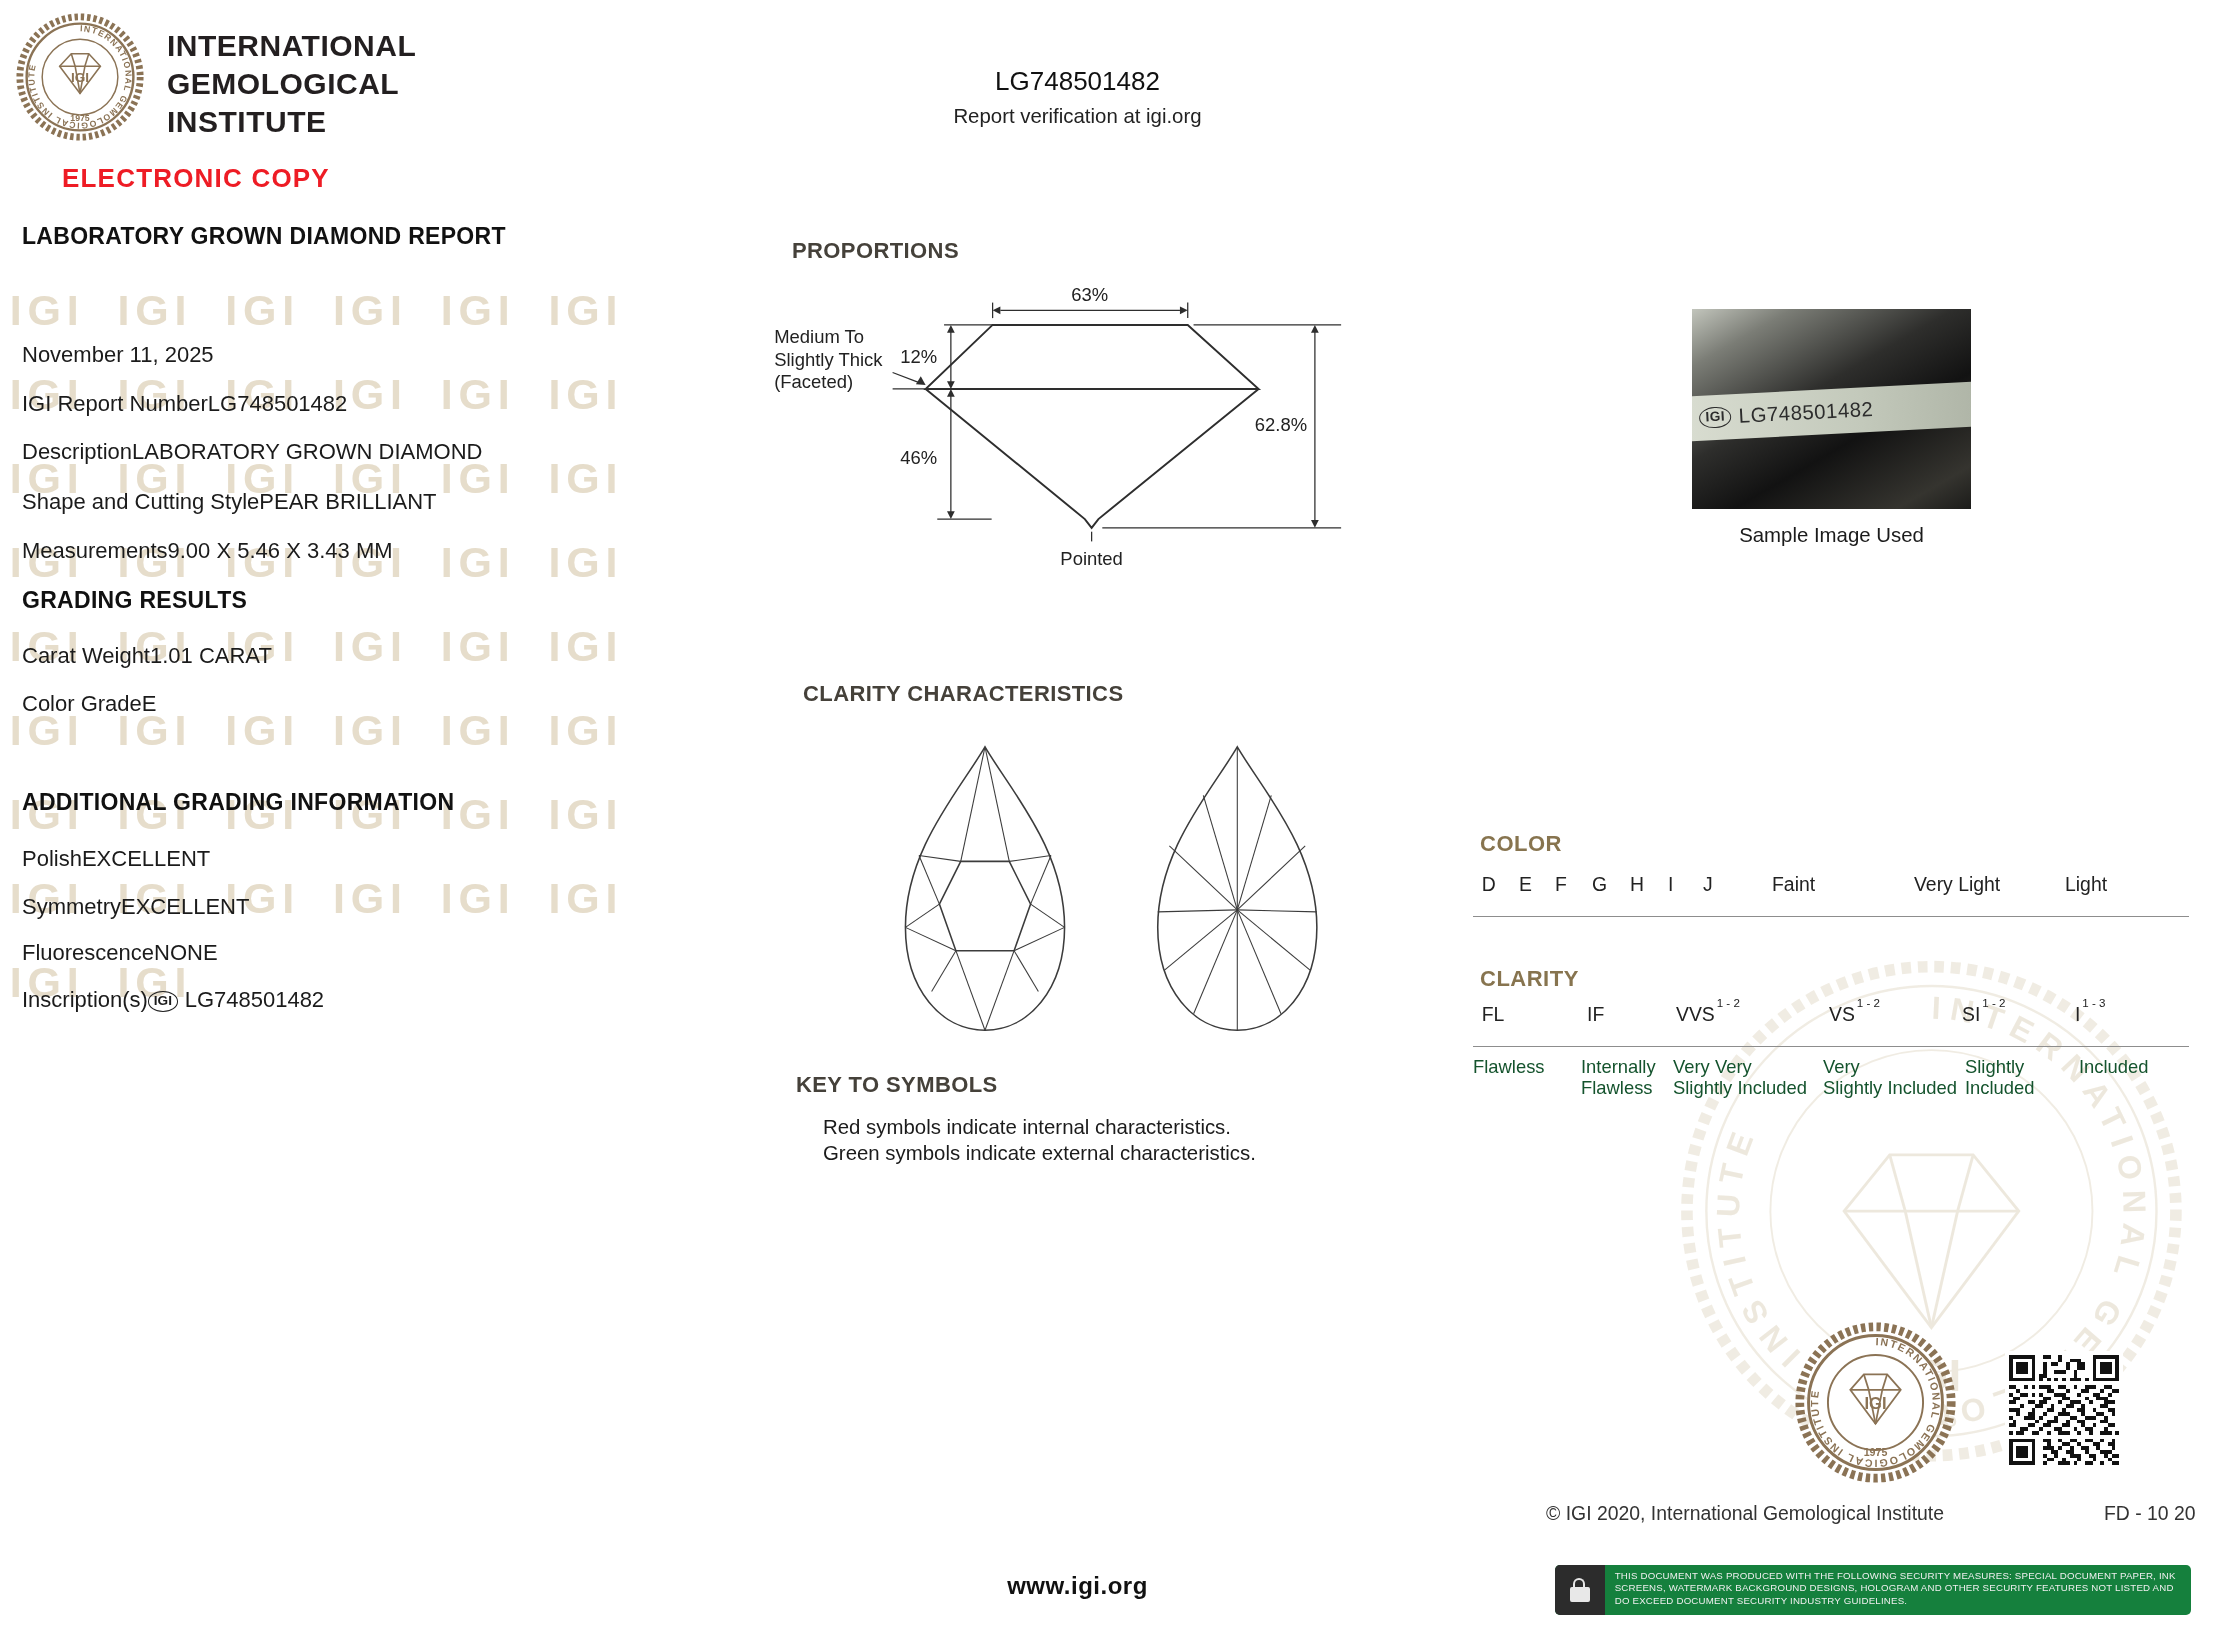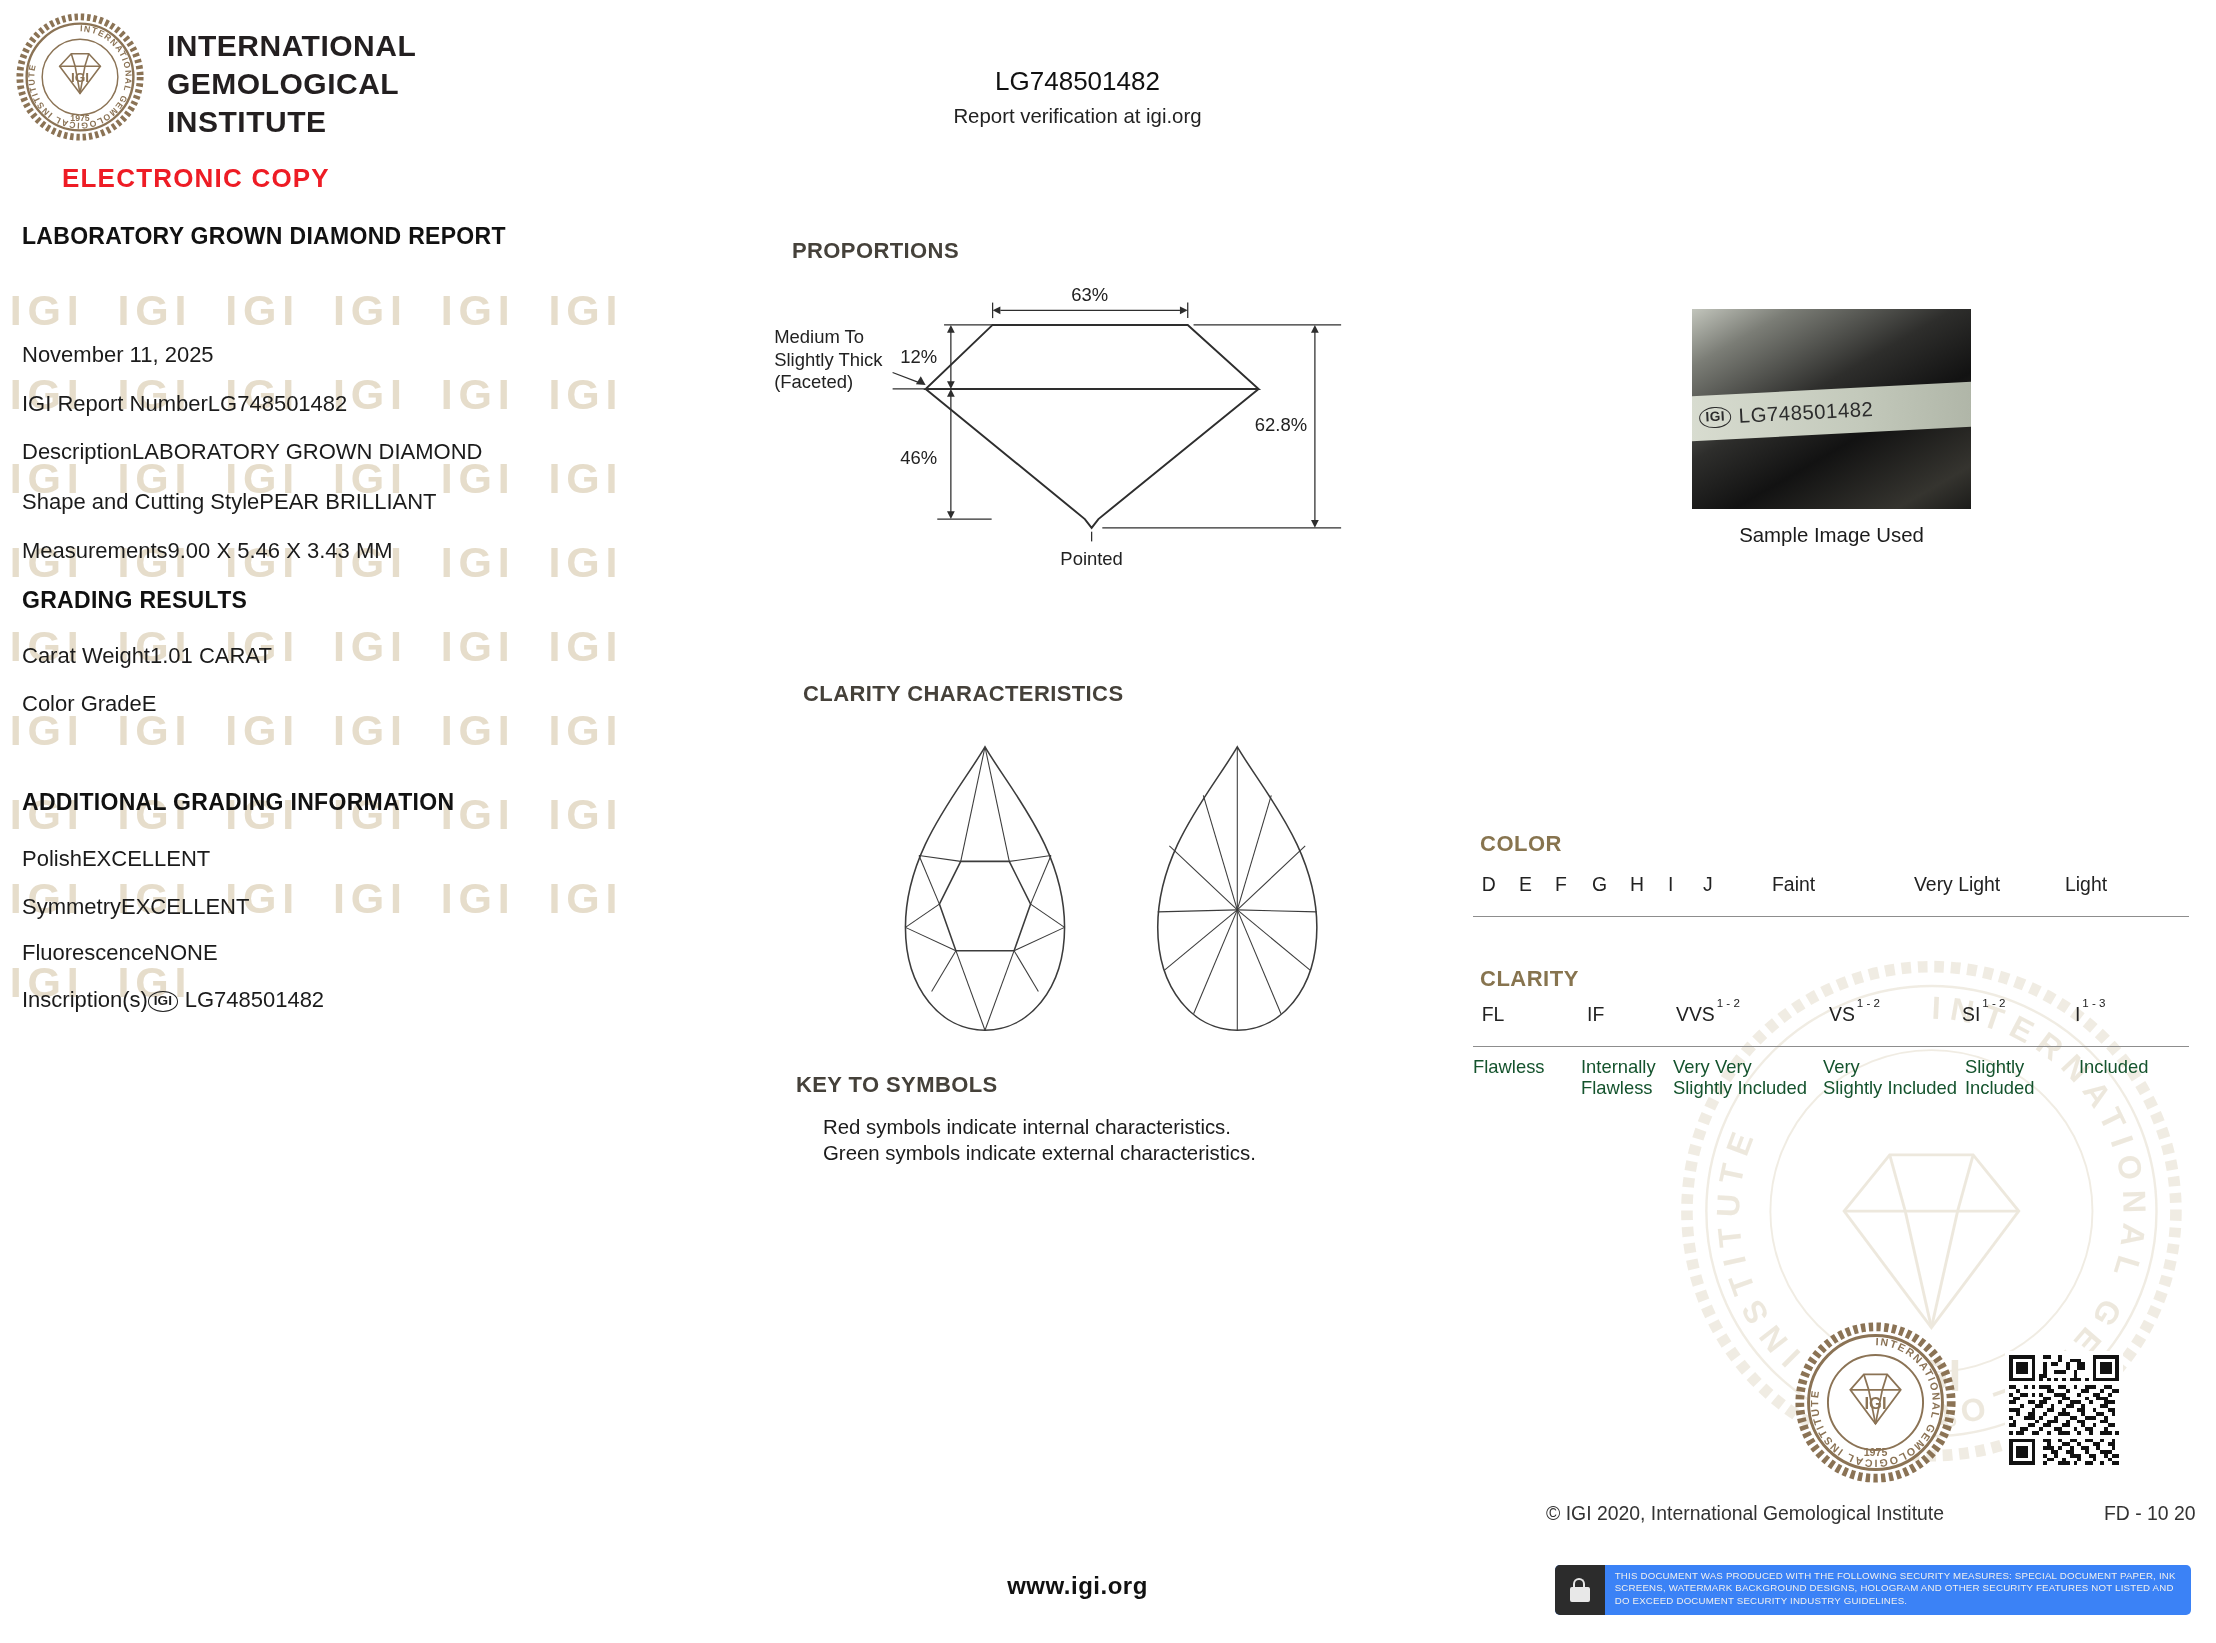--- a/index.html
+++ b/index.html
@@ -49,21 +49,21 @@
   .scale-wrap{position:absolute;left:1473px;width:723px;}
   .pos{position:absolute;font-size:19.4px;color:#222;white-space:nowrap;}
   .rule{position:absolute;left:1473px;width:716px;border-top:1.5px solid #8d8d8d;height:0;}
   .cg sup{font-size:11.6px;position:relative;top:-6.8px;margin-left:1.9px;}
   .cl-label{position:absolute;font-size:18.4px;line-height:21.3px;color:#14532d;}
 
   
   .copyright{left:1546px;top:1502px;font-size:19.4px;color:#333;}
   .formcode{left:2104px;top:1502px;font-size:19.4px;color:#333;}
   .website{left:956px;top:1572px;width:243px;text-align:center;font-size:24px;font-weight:bold;letter-spacing:0.5px;color:#111;}
-  .sec-bar{left:1555px;top:1565px;width:636px;height:50px;display:flex;background:#3b82f6;border-radius:4.9px;overflow:hidden;}
+  .sec-bar{left:1555px;top:1565px;width:636px;height:50px;display:flex;background:#15803d;border-radius:4.9px;overflow:hidden;}
   .lock-box{width:50px;background:#2c2c2c;display:flex;align-items:center;justify-content:center;flex:none;}
   .lock{position:relative;width:19.4px;height:14.6px;background:#e8e8e8;border-radius:1.9px;margin-top:8.7px;}
   .lock:before{content:"";position:absolute;left:2.9px;top:-8.7px;width:7.8px;height:8.7px;border:2.9px solid #e8e8e8;border-bottom:none;border-radius:6.8px 6.8px 0 0;}
   .sec-text{padding:4.9px 9.7px;font-size:9.7px;line-height:12.6px;color:#efefef;letter-spacing:0.2px;}
 
   .qr-wrap{left:2005px;top:1351px;width:118px;height:118px;background:#fff;}
 </style>
 </head>
 <body>
 

